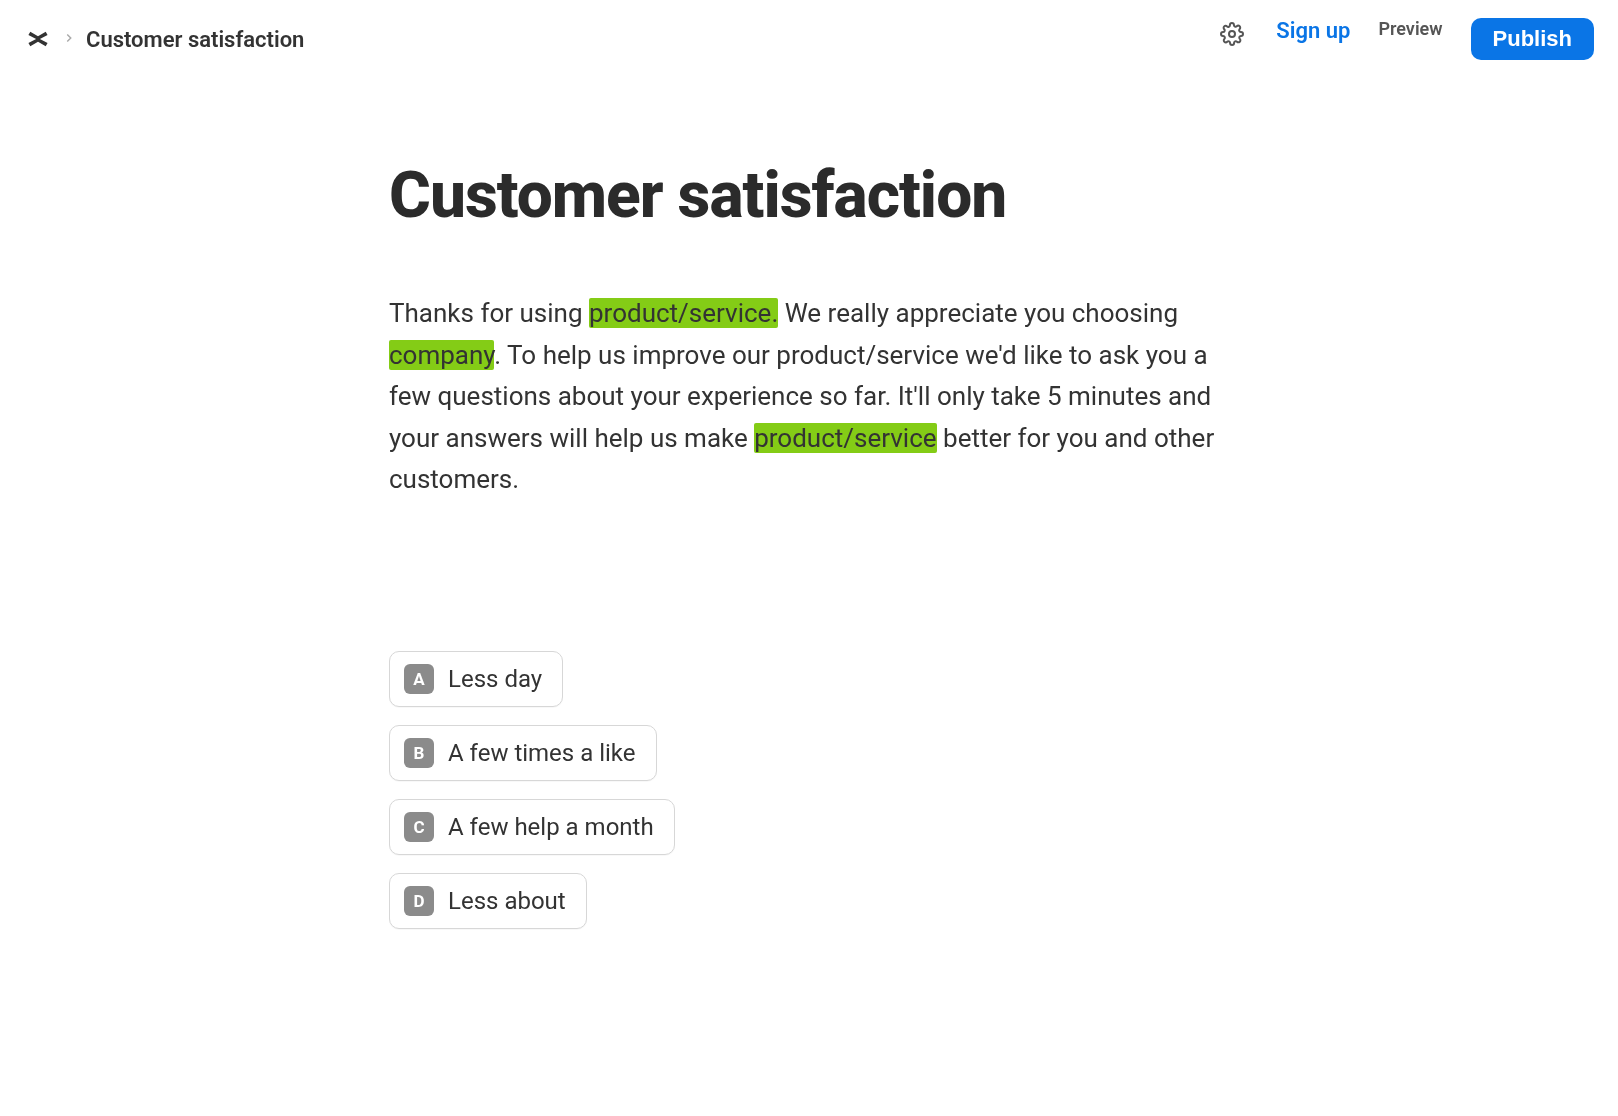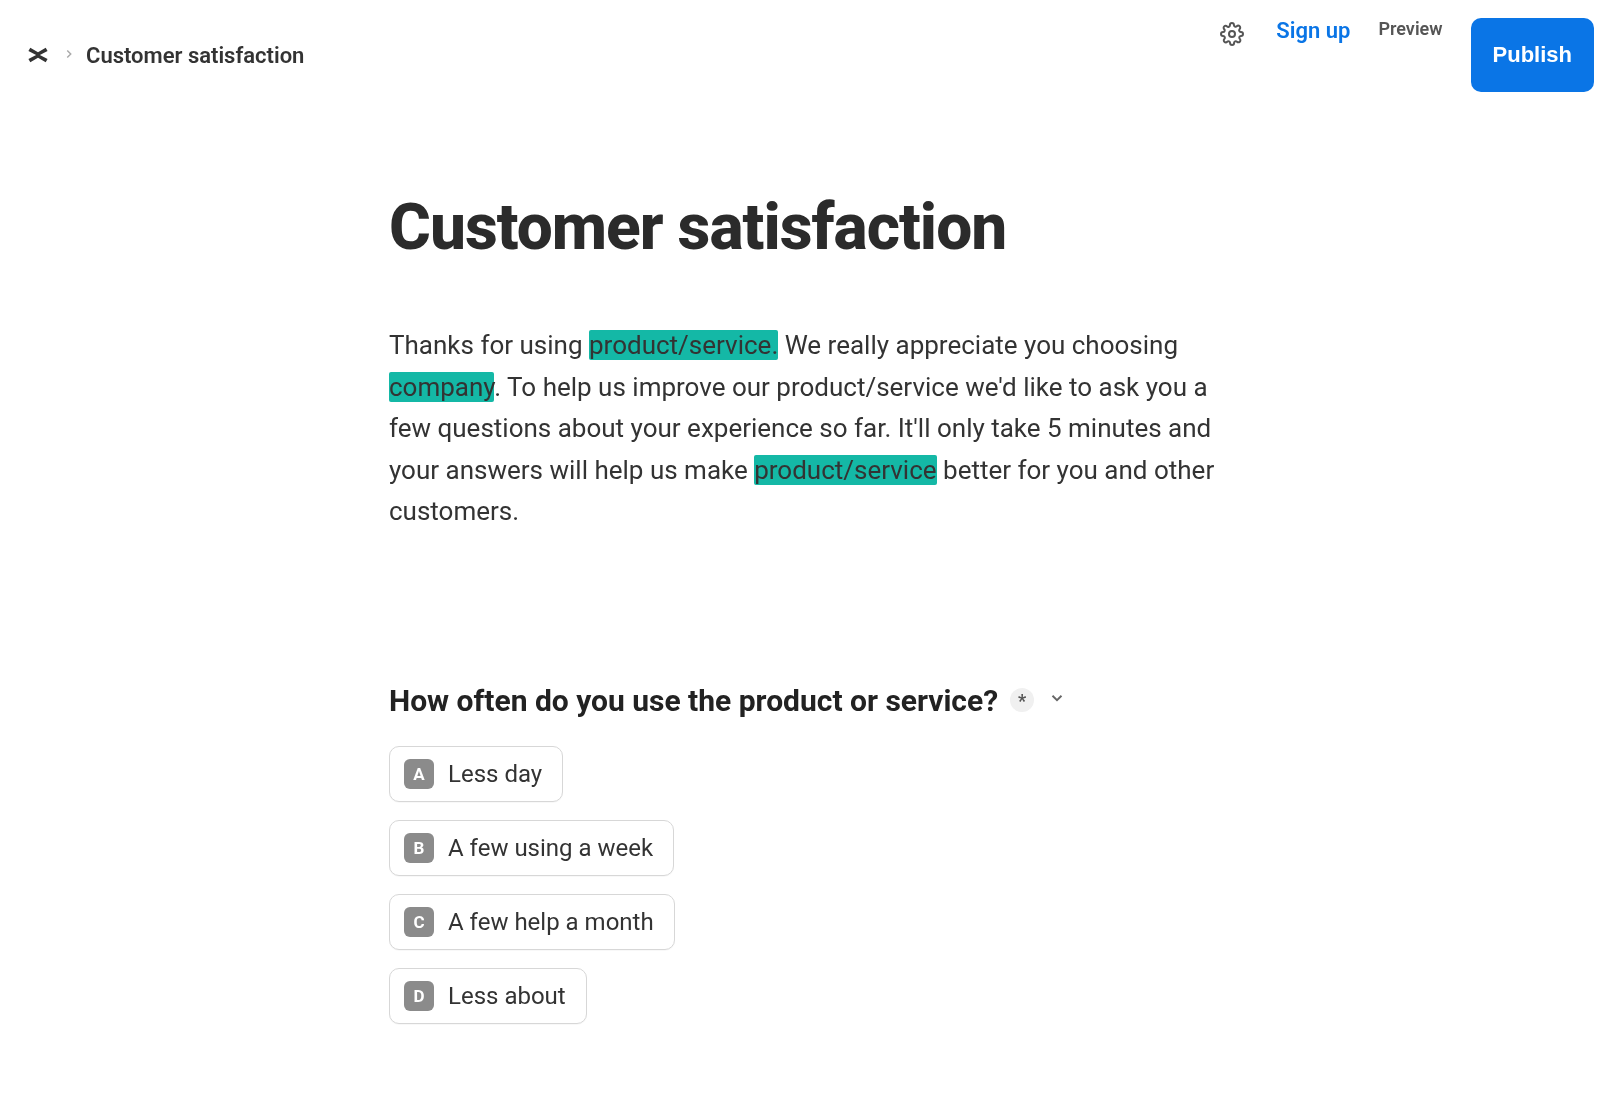--- a/index.html
+++ b/index.html
@@ -66,21 +66,21 @@
       font-size: 18px;
       font-weight: 600;
       text-decoration: none;
       cursor: pointer;
     }
     .btn-publish {
       background: #0A75E6;
       color: #fff;
       border: none;
       border-radius: 10px;
-      padding: 24px 22px;
+      padding: 8px 22px;
       font-size: 22px;
       font-weight: 600;
       cursor: pointer;
     }
     .main {
       max-width: 880px;
       margin: 80px auto 0;
       padding: 0 20px;
     }
     .page-title {
@@ -90,21 +90,21 @@
       letter-spacing: -1px;
       margin-bottom: 60px;
     }
     .intro-text {
       font-size: 26px;
       line-height: 1.6;
       color: #333;
       margin-bottom: 150px;
     }
     .hl {
-      background: #14b8a6;
+      background: #84cc16;
       border-radius: 2px;
     }
     .question-row {
       display: flex;
       align-items: center;
       gap: 12px;
       margin-bottom: 28px;
     }
     .question-text {
       font-size: 30px;
@@ -194,40 +194,29 @@
   </div>
 </div>
 
 <div class="main">
   <h1 class="page-title">Customer satisfaction</h1>
 
   <p class="intro-text">
     <span>Thanks for using </span><span class="hl">product/service.</span><span> We really appreciate you choosing </span><span class="hl">company</span><span>. To help us improve our product/service we'd like to ask you a few questions about your experience so far. It'll only take 5 minutes and your answers will help us make </span><span class="hl">product/service</span><span> better for you and other customers.</span>
   </p>
 
-  <div class="question-row">
-    <span class="question-text">How often do you use the product or service?</span>
-    <span class="required-badge">*</span>
-    <span class="question-dropdown">
-      <span>
-        <svg width="18" height="18" viewBox="0 0 24 24" fill="none" stroke="currentColor" stroke-width="2.5">
-          <polyline points="6 9 12 15 18 9"></polyline>
-        </svg>
-      </span>
-    </span>
-  </div>
 
   <div class="options">
     <div class="option">
       <span class="option-key">A</span>
       <span>Less day</span>
     </div>
     <div class="option">
       <span class="option-key">B</span>
-      <span>A few using a week</span>
+      <span>A few times a like</span>
     </div>
     <div class="option">
       <span class="option-key">C</span>
       <span>A few help a month</span>
     </div>
     <div class="option">
       <span class="option-key">D</span>
       <span>Less about</span>
     </div>
   </div>

